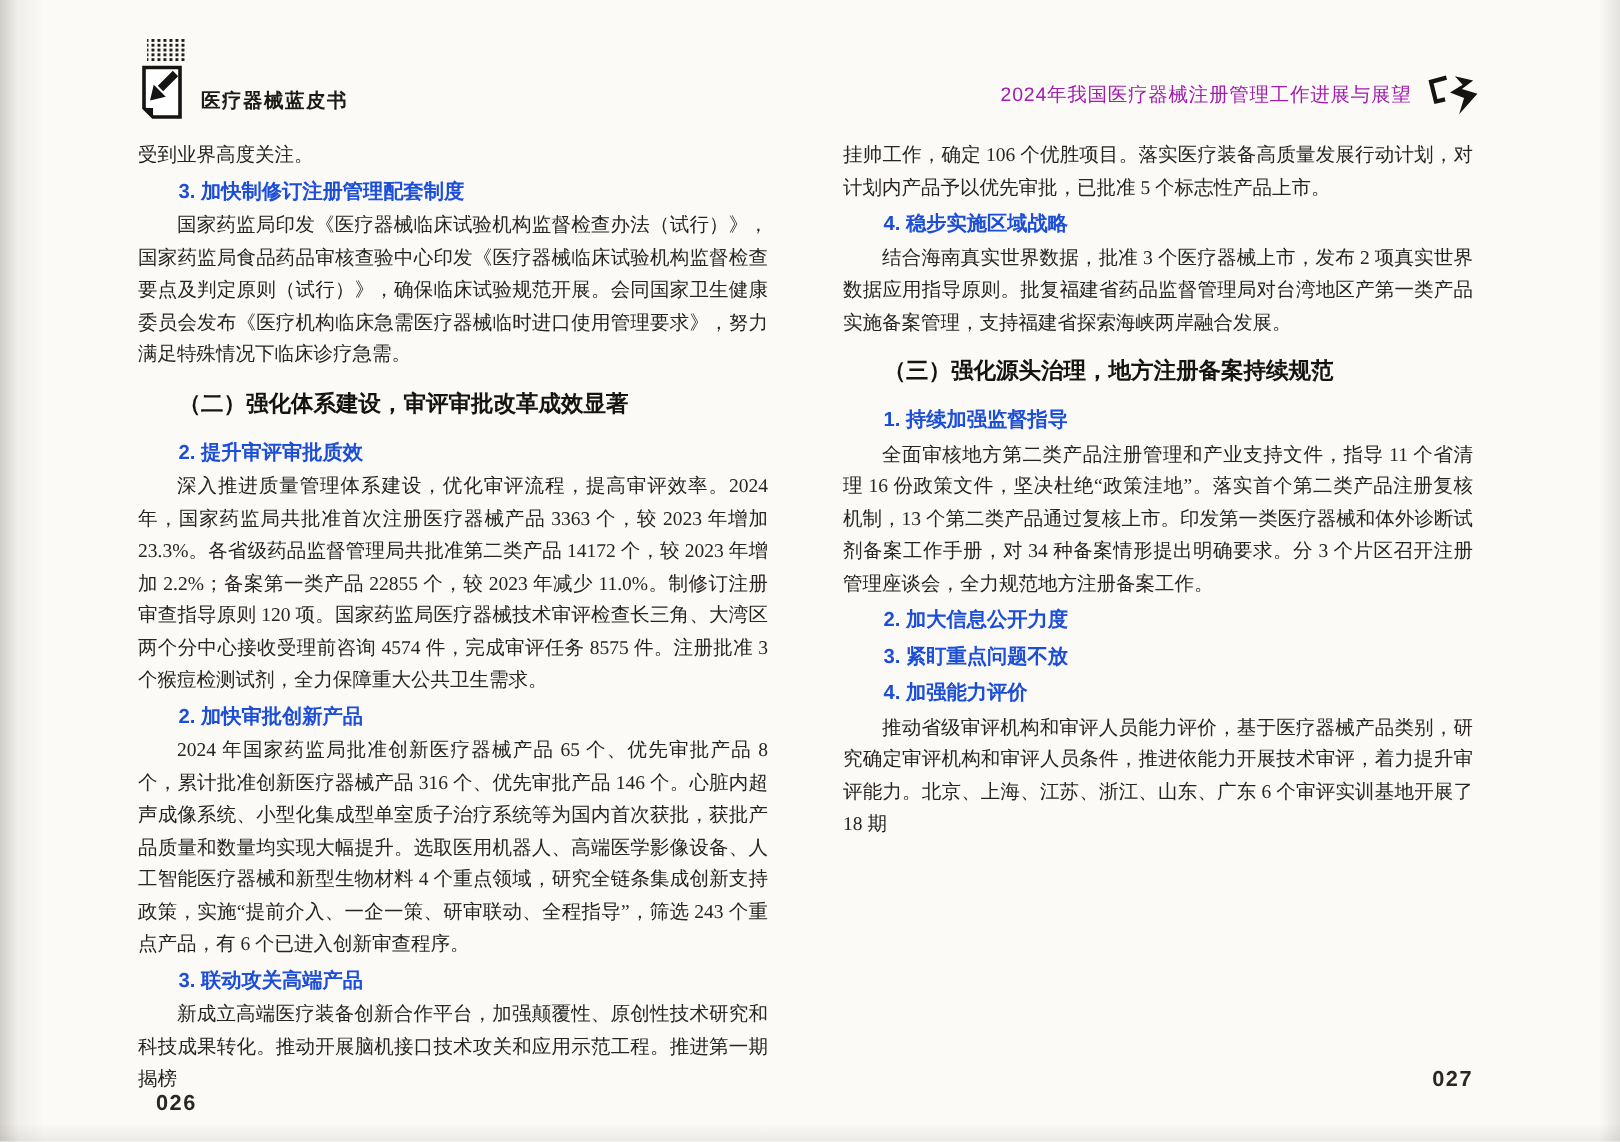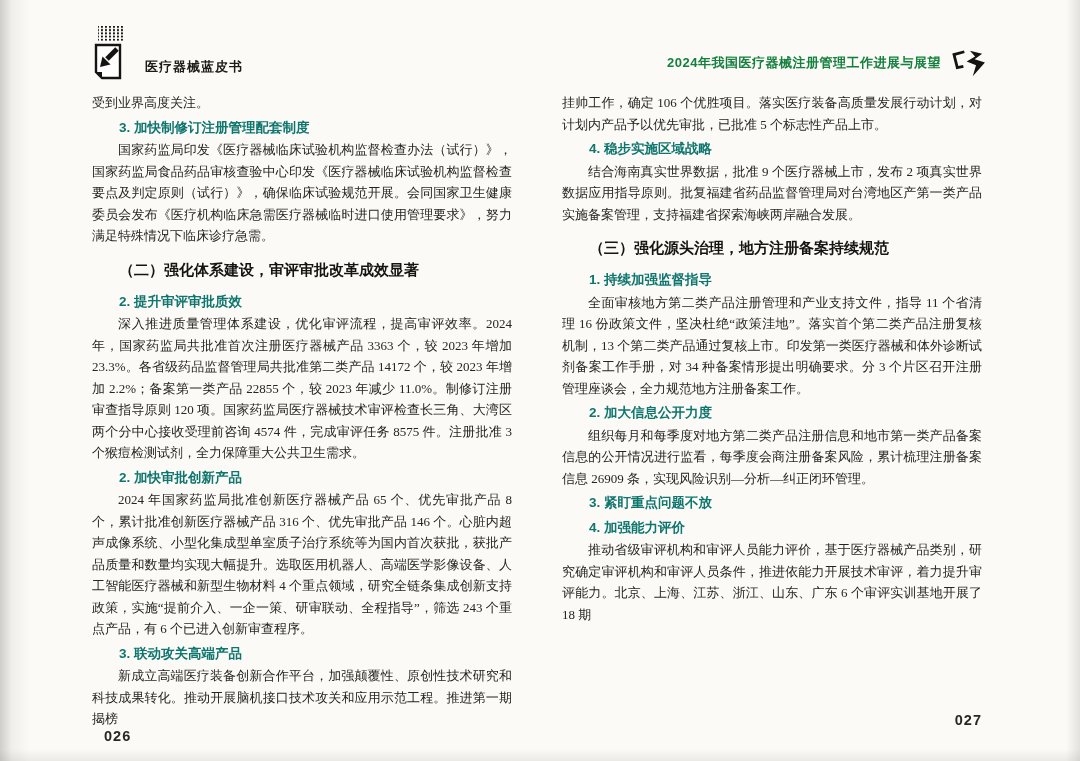--- a/index.html
+++ b/index.html
@@ -24,50 +24,50 @@
   }
   .edge-bottom {
     position:absolute; left:0; right:0; bottom:0; height:12px;
     background:linear-gradient(to top, rgba(120,114,106,0.12), rgba(120,114,106,0));
     pointer-events:none;
   }
 
   
   .brand-row {
     position:absolute; left:93px; top:26px;
-    display:flex; align-items:flex-end; gap:20px;
+    display:flex; align-items:flex-end; gap:9px;
   }
   .brand-label {
     font-family:"Liberation Sans","DejaVu Sans",sans-serif;
     font-weight:bold; font-size:13px; letter-spacing:1px;
     padding-bottom:4px; color:#1d1b19;
   }
   .running-head {
     position:absolute; right:92px; top:48px;
     display:flex; align-items:center; gap:9px;
   }
   .running-title {
     font-family:"Liberation Sans","DejaVu Sans",sans-serif;
-    font-weight:bold; font-size:13px; letter-spacing:0.5px; color:#15803d;margin-left:17px;
+    font-weight:normal; font-size:13px; letter-spacing:0.5px; color:#a21caf;margin-left:17px;
   }
 
   
   .col { position:absolute; top:92px; width:420px; }
   .col-left  { left:92px; }
   .col-right { left:562px; }
 
   .para {
     margin:0; text-align:justify; text-indent:2em;
     font-size:13px; line-height:21.5px;
   }
   .para.cont { text-indent:0; }
   .h-num {
     margin:3px 0 1px; text-indent:2em;
     font-family:"Liberation Sans","DejaVu Sans",sans-serif;
-    font-weight:bold; font-size:13.5px; line-height:21.5px; color:#0f766e;
+    font-weight:bold; font-size:13.5px; line-height:21.5px; color:#1d4ed8;
   }
   .h-sec {
     margin:12px 0 10px; text-indent:1.8em;
     font-family:"Liberation Sans","DejaVu Sans",sans-serif;
     font-weight:bold; font-size:15px; line-height:22px; color:#161412;
   }
 
   
   .pn {
     position:absolute;
@@ -123,25 +123,24 @@
   <p class="para">深入推进质量管理体系建设，优化审评流程，提高审评效率。2024 年，国家药监局共批准首次注册医疗器械产品 3363 个，较 2023 年增加 23.3%。各省级药品监督管理局共批准第二类产品 14172 个，较 2023 年增加 2.2%；备案第一类产品 22855 个，较 2023 年减少 11.0%。制修订注册审查指导原则 120 项。国家药监局医疗器械技术审评检查长三角、大湾区两个分中心接收受理前咨询 4574 件，完成审评任务 8575 件。注册批准 3 个猴痘检测试剂，全力保障重大公共卫生需求。</p>
   <p class="h-num">2. 加快审批创新产品</p>
   <p class="para">2024 年国家药监局批准创新医疗器械产品 65 个、优先审批产品 8 个，累计批准创新医疗器械产品 316 个、优先审批产品 146 个。心脏内超声成像系统、小型化集成型单室质子治疗系统等为国内首次获批，获批产品质量和数量均实现大幅提升。选取医用机器人、高端医学影像设备、人工智能医疗器械和新型生物材料 4 个重点领域，研究全链条集成创新支持政策，实施“提前介入、一企一策、研审联动、全程指导”，筛选 243 个重点产品，有 6 个已进入创新审查程序。</p>
   <p class="h-num">3. 联动攻关高端产品</p>
   <p class="para">新成立高端医疗装备创新合作平台，加强颠覆性、原创性技术研究和科技成果转化。推动开展脑机接口技术攻关和应用示范工程。推进第一期揭榜</p>
 </div>
 
 <div class="col col-right">
   <p class="para cont">挂帅工作，确定 106 个优胜项目。落实医疗装备高质量发展行动计划，对计划内产品予以优先审批，已批准 5 个标志性产品上市。</p>
   <p class="h-num">4. 稳步实施区域战略</p>
-  <p class="para">结合海南真实世界数据，批准 9 个医疗器械上市，发布 2 项真实世界数据应用指导原则。批复福建省药品监督管理局对台湾地区产第一类产品实施备案管理，支持福建省探索海峡两岸融合发展。</p>
+  <p class="para">结合海南真实世界数据，批准 3 个医疗器械上市，发布 2 项真实世界数据应用指导原则。批复福建省药品监督管理局对台湾地区产第一类产品实施备案管理，支持福建省探索海峡两岸融合发展。</p>
   <p class="h-sec">（三）强化源头治理，地方注册备案持续规范</p>
   <p class="h-num">1. 持续加强监督指导</p>
   <p class="para">全面审核地方第二类产品注册管理和产业支持文件，指导 11 个省清理 16 份政策文件，坚决杜绝“政策洼地”。落实首个第二类产品注册复核机制，13 个第二类产品通过复核上市。印发第一类医疗器械和体外诊断试剂备案工作手册，对 34 种备案情形提出明确要求。分 3 个片区召开注册管理座谈会，全力规范地方注册备案工作。</p>
   <p class="h-num">2. 加大信息公开力度</p>
-  <p class="para">组织每月和每季度对地方第二类产品注册信息和地市第一类产品备案信息的公开情况进行监看，每季度会商注册备案风险，累计梳理注册备案信息 26909 条，实现风险识别—分析—纠正闭环管理。</p>
   <p class="h-num">3. 紧盯重点问题不放</p>
   <p class="h-num">4. 加强能力评价</p>
   <p class="para">推动省级审评机构和审评人员能力评价，基于医疗器械产品类别，研究确定审评机构和审评人员条件，推进依能力开展技术审评，着力提升审评能力。北京、上海、江苏、浙江、山东、广东 6 个审评实训基地开展了 18 期</p>
 </div>
 
 <div class="pn pn-left">026</div>
 <div class="pn pn-right">027</div>
 
 </body></html>

